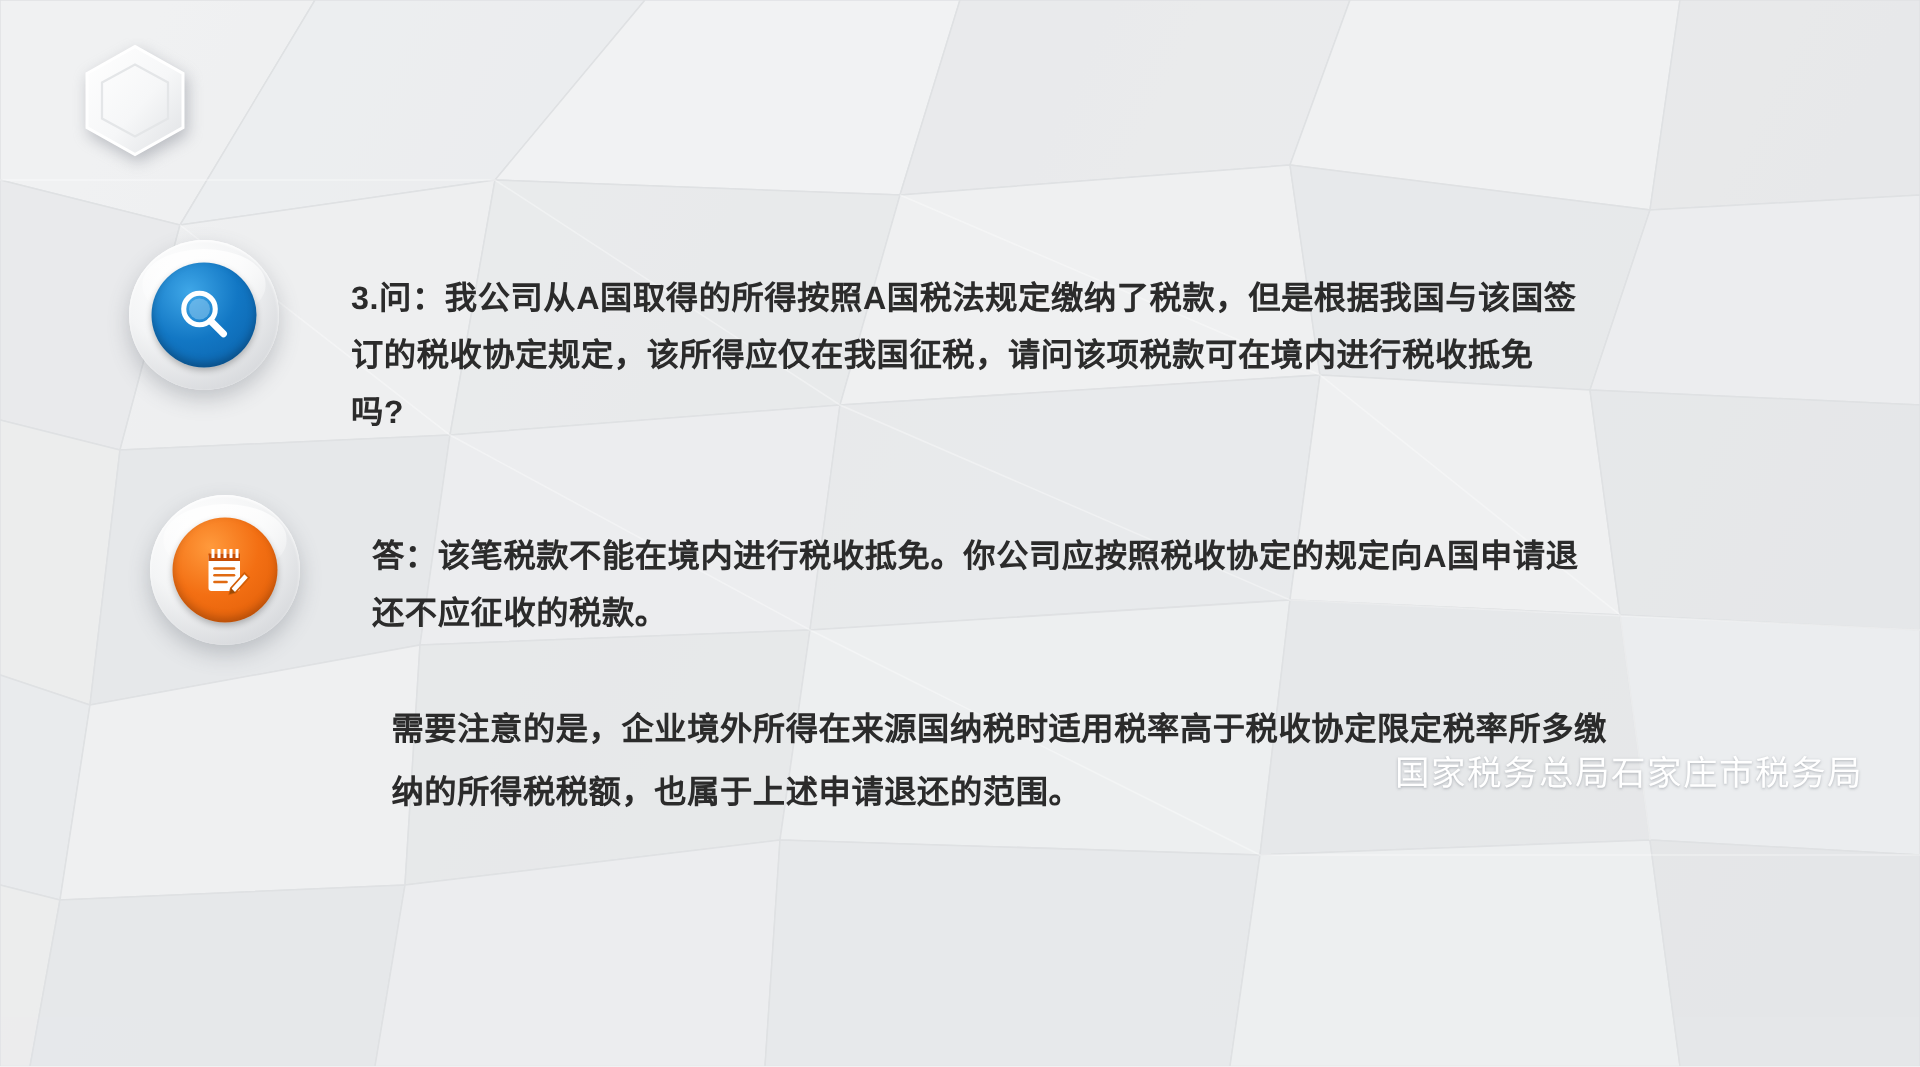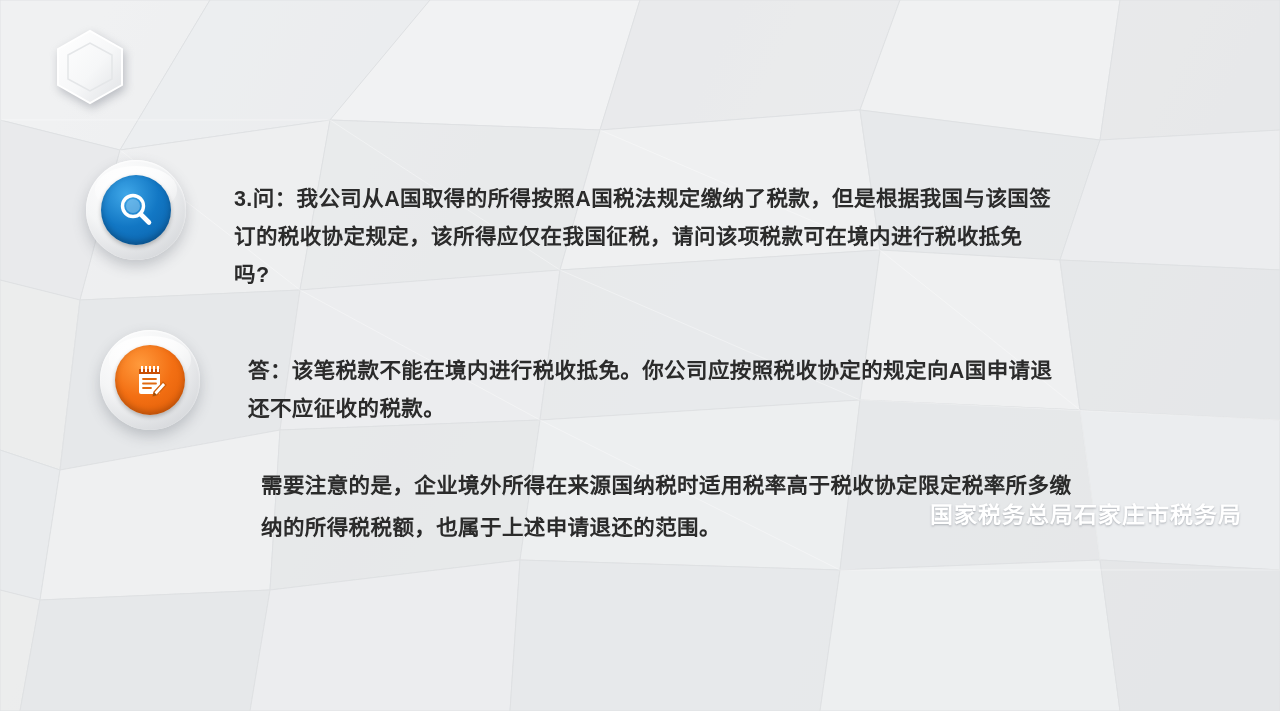--- a/index.html
+++ b/index.html
@@ -134,21 +134,21 @@
     color: #2b2b2b;
     letter-spacing: 0.4px;
     margin: 17px;
   }
 
   .footer {
     position: absolute;
     right: 38px;
     bottom: 38px;
     font-size: 23px;
-    font-weight: bold;
+    font-weight: normal;
     color: #ffffff;
     letter-spacing: 1px;
     text-shadow: 0 1px 2px rgba(120,125,135,0.55);
     margin-left: 12px;
   }
 </style>
 </head>
 <body>
 
 <div class="slide">

